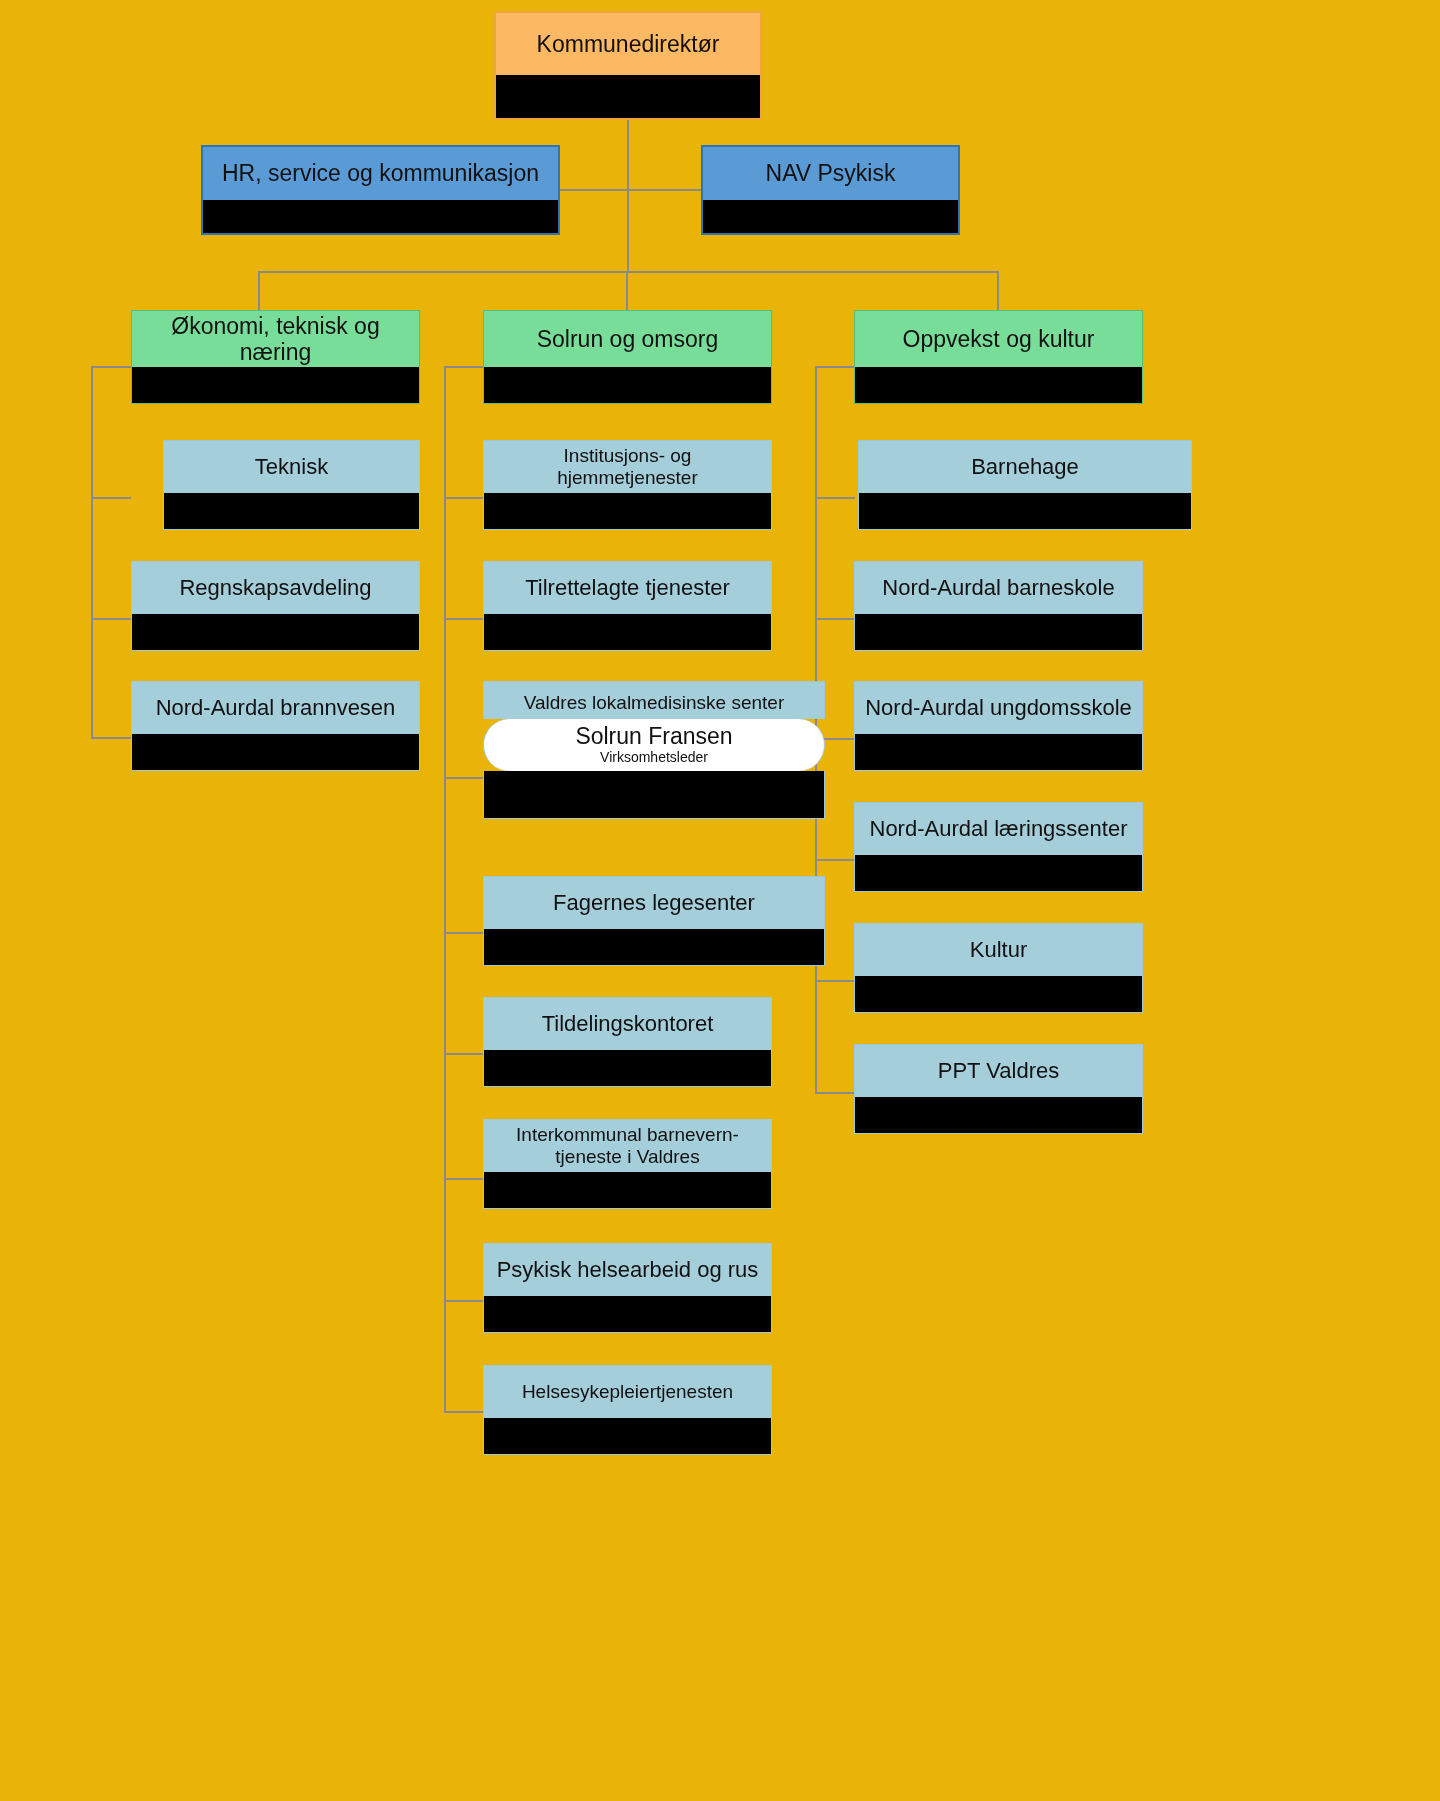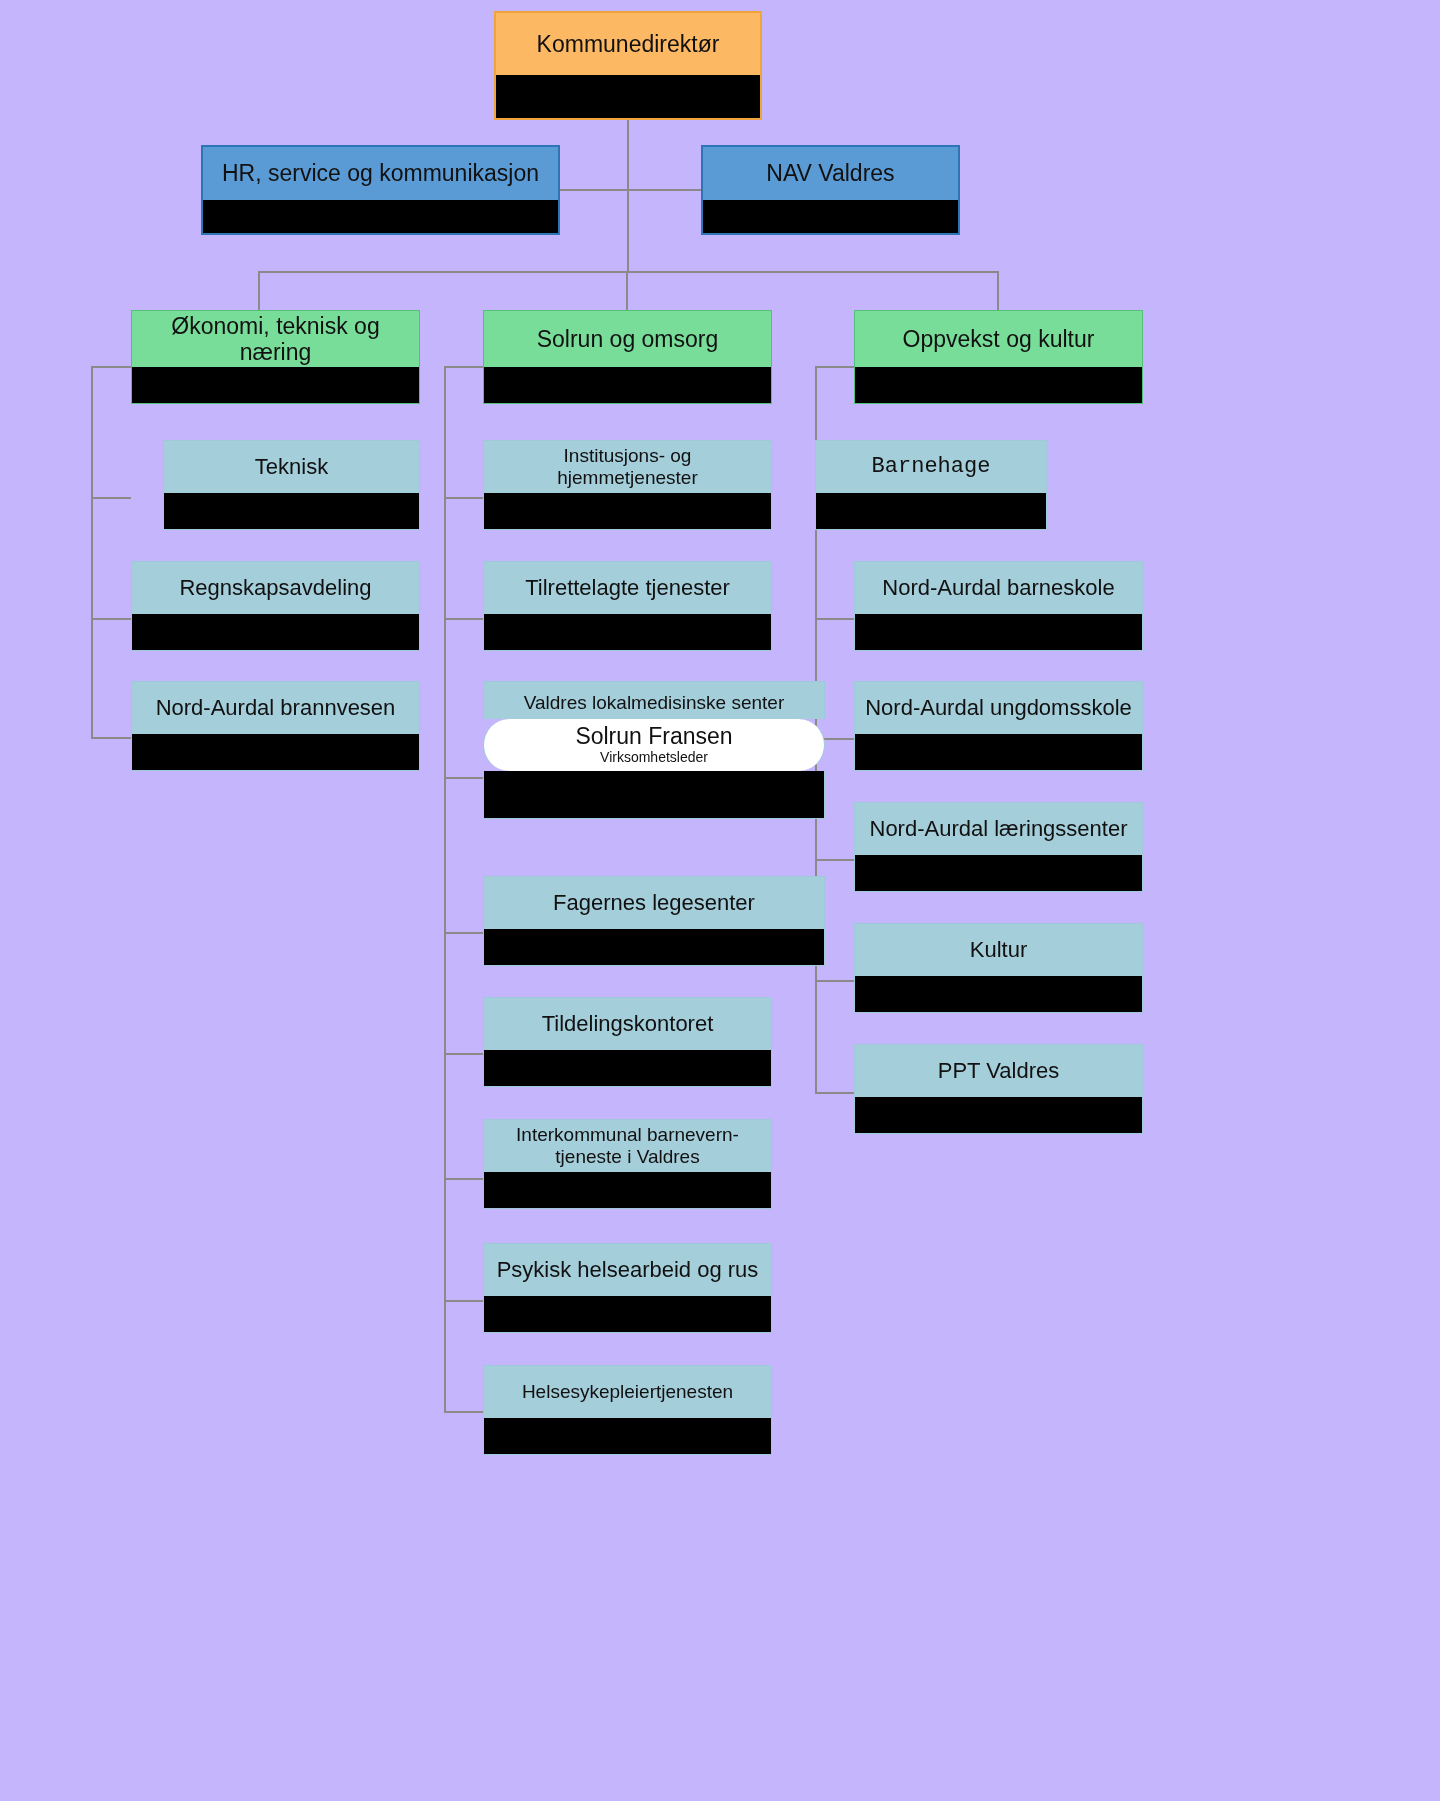--- a/index.html
+++ b/index.html
@@ -3,21 +3,21 @@
 <meta charset="utf-8">
 <style>
   html,body{margin:0;padding:0;background:#000;}
   body{
     width:1440px;height:1801px;
     font-family:"Liberation Sans","DejaVu Sans",sans-serif;
     color:#111;
     position:relative;
     overflow:hidden;
   }
-  #chart{position:relative;width:1440px;height:1801px;background:#c4b5fd;}
+  #chart{position:relative;width:1440px;height:1801px;background:#eab308;}
 
   
   .node{position:absolute;box-sizing:border-box;}
   .node .head{
     box-sizing:border-box;
     width:100%;
     display:flex;
     flex-direction:column;
     align-items:center;
     justify-content:center;
@@ -126,21 +126,21 @@
 
   <div class="node n-staff" style="left:201px;top:145px;width:359px;">
     <div class="head">
       <span>HR, service og kommunikasjon</span>
     </div>
     <div class="body"></div>
   </div>
 
   <div class="node n-staff" style="left:701px;top:145px;width:259px;">
     <div class="head">
-      <span>NAV Valdres</span>
+      <span>NAV Psykisk</span>
     </div>
     <div class="body"></div>
   </div>
 
   <div class="node n-dept" style="left:131px;top:310px;width:289px;">
     <div class="head">
       <span>Økonomi, teknisk og næring</span>
     </div>
     <div class="body"></div>
   </div>
@@ -233,21 +233,21 @@
     <div class="body"></div>
   </div>
 
   <div class="node n-dept" style="left:854px;top:310px;width:289px;">
     <div class="head">
       <span>Oppvekst og kultur</span>
     </div>
     <div class="body"></div>
   </div>
 
-  <div class="node n-unit" style="left:815px;top:440px;width:232px;font-family:Liberation Mono, monospace;">
+  <div class="node n-unit" style="left:858px;top:440px;width:334px;">
     <div class="head">
       <span>Barnehage</span>
     </div>
     <div class="body"></div>
   </div>
 
   <div class="node n-unit" style="left:854px;top:561px;width:289px;">
     <div class="head">
       <span>Nord-Aurdal barneskole</span>
     </div>

